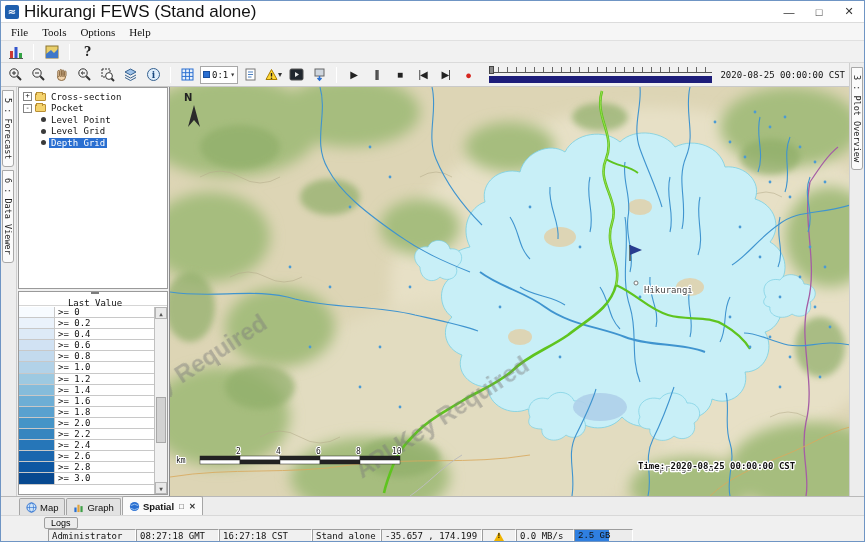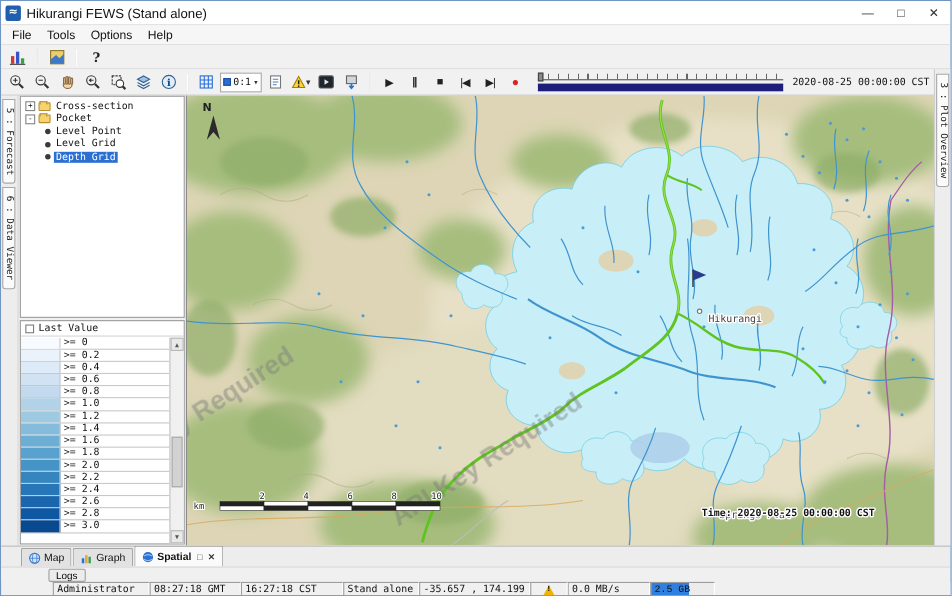--- a/index.html
+++ b/index.html
@@ -6,28 +6,28 @@
   html,body { width:865px; height:542px; background:#d0d0d0; }
   body { font-family:"Liberation Sans",sans-serif; font-size:11px; color:#111; }
   .window { position:absolute; left:0; top:0; width:865px; height:542px; background:#f0f0f0;
             border:1px solid #6f95c4; overflow:hidden; }
 
   
   .titlebar { position:absolute; left:0; top:0; width:100%; height:22px; background:#ffffff;
               border-bottom:1px solid #dcdcdc; display:flex; align-items:center; }
   .app-icon { width:14px; height:14px; margin:0 5px 0 4px; background:#1f5fae; color:#fff;
               font:bold 10px "DejaVu Sans",sans-serif; text-align:center; line-height:14px; border-radius:2px; }
-  .title-text { font-size:12px; color:#111; }
+  .title-text { font-size:17px; color:#111; }
   .win-controls { margin-left:auto; display:flex; height:100%; }
   .win-btn { width:30px; height:100%; display:flex; align-items:center; justify-content:center;
              font-size:11px; color:#333; cursor:default; }
 
   
   .menubar { position:absolute; left:0; top:22px; width:100%; height:18px; background:#f6f6f6;
-             border-bottom:1px solid #e0e0e0; display:flex; align-items:center; padding-left:3px; }
+             border-bottom:1px solid #e0e0e0; display:flex; align-items:center; padding-left:3px;font-family:Liberation Serif, serif; }
   .menu-item { padding:1px 7px; font-size:11px; }
 
   
   .toolbar1 { position:absolute; left:0; top:40px; width:100%; height:22px; background:#f1f1f1;
               border-bottom:1px solid #dadada; display:flex; align-items:center; padding-left:4px; gap:3px; }
   .toolbar2 { position:absolute; left:0; top:62px; width:848px; height:24px; background:#f1f1f1;
               border-bottom:1px solid #c9c9c9; display:flex; align-items:center; padding-left:4px; gap:2px; }
   .tb { width:21px; height:20px; background:transparent; border:1px solid transparent; display:flex;
         align-items:center; justify-content:center; font-size:10px; color:#222; }
   .sep { width:1px; height:16px; background:#bdbdbd; margin:0 4px; border-right:1px solid #fff; }
@@ -65,21 +65,21 @@
               display:flex; align-items:center; justify-content:center; line-height:7px; }
   .folder { width:11px; height:8px; background:#f5d36d; border:1px solid #b98f34; border-radius:1px; position:relative; }
   .folder::before { content:""; position:absolute; left:0; top:-2px; width:5px; height:2px; background:#f5d36d;
                     border:1px solid #b98f34; border-bottom:none; }
   .dot { width:5px; height:5px; border-radius:50%; background:#3a3a3a; }
   .tree-label { padding:0 2px; }
   .tree-row.selected .tree-label { color:#fff; }
 
   .legend-box { position:absolute; left:1px; top:204px; width:150px; height:204px; background:#fff;
                 border:1px solid #9a9a9a; font:9px "DejaVu Sans Mono",monospace; }
-  .lg-header { display:flex; align-items:center; height:14px; gap:4px; padding-left:4px; border-bottom:1px solid #d5d5d5; }
+  .lg-header { display:flex; align-items:center; height:14px; gap:4px; padding-left:4px; border-bottom:1px solid #d5d5d5;flex-direction:column; }
   .lg-check { width:8px; height:8px; border:1px solid #7c7c7c; background:#fff; }
   .lg-table { position:absolute; left:0; top:15px; right:13px; bottom:0; overflow:hidden; }
   .lg-row { display:flex; height:11.1px; border-bottom:1px solid #c8c8c8; }
   .lg-swatch { width:36px; border-right:1px solid #c8c8c8; }
   .lg-label { flex:1; padding-left:3px; line-height:11px; }
   .lg-scroll { position:absolute; right:0; top:15px; bottom:0; width:13px; background:#f0f0f0; border-left:1px solid #c0c0c0; }
   .sc-btn { height:12px; display:flex; align-items:center; justify-content:center; font-size:6px; color:#555;
             border:1px solid #b5b5b5; background:#e9e9e9; }
   .sc-btn.down { position:absolute; bottom:0; left:0; right:0; }
   .sc-thumb { position:absolute; left:1px; right:1px; top:90px; height:46px; background:#d2d2d2; border:1px solid #a8a8a8; }
@@ -638,17 +638,17 @@
   <div class="statusbar">
     <div class="sb" style="width:88px">Administrator</div>
     <div class="sb" style="width:83px">08:27:18 GMT</div>
     <div class="sb" style="width:93px">16:27:18 CST</div>
     <div class="sb" style="width:69px">Stand alone</div>
     <div class="sb" style="width:101px">-35.657 , 174.199</div>
     <div class="sb sb-warn" style="width:34px">
       <span class="tri"></span>
       <span class="tri-mark">!</span>
     </div>
-    <div class="sb" style="width:75px">0.0 MB/s</div>
+    <div class="sb" style="width:58px">0.0 MB/s</div>
     <div class="sb sb-mem" style="width:59px">2.5 GB</div>
   </div>
 
 </div>
 
 </body></html>

